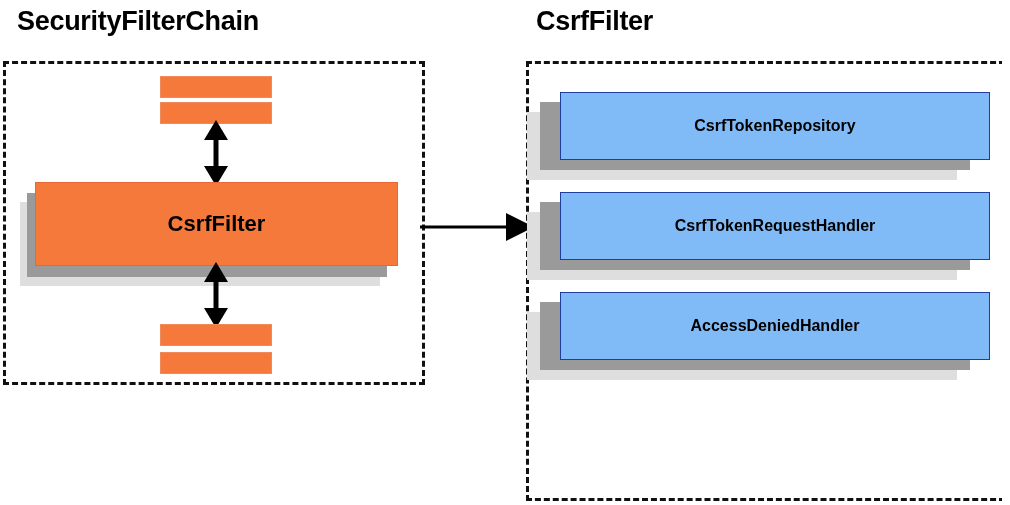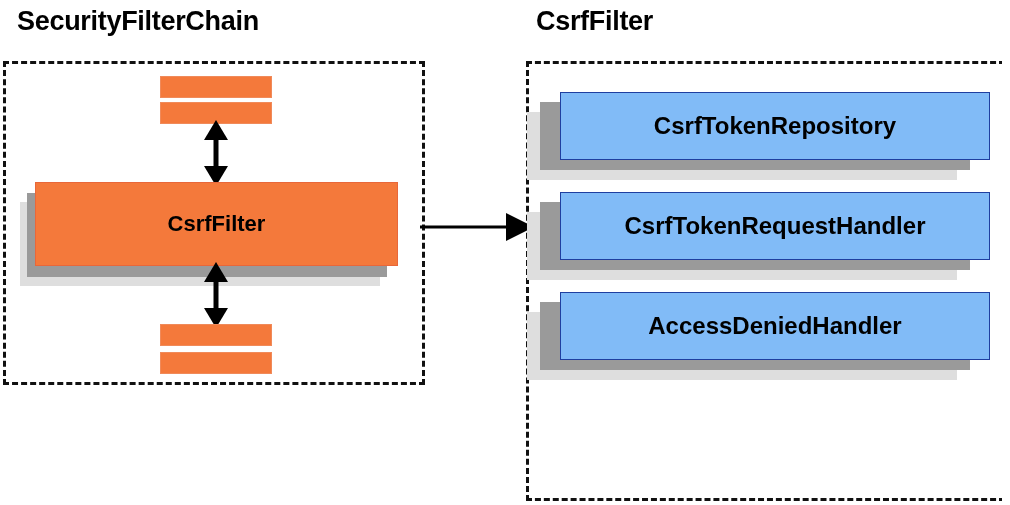--- a/index.html
+++ b/index.html
@@ -84,21 +84,21 @@
   #bar-bottom-2 { left: 160px; top: 352px; width: 112px; height: 22px; }
 
   
   .blue-stack { width: 452px; height: 88px; }
   .blue-stack .sh2 { left: 0px;  top: 20px; width: 430px; height: 68px; }
   .blue-stack .sh1 { left: 13px; top: 10px; width: 430px; height: 68px; }
   .blue-stack .top {
     left: 33px; top: 0px; width: 430px; height: 68px;
     background: #81bbf7;
     border: 1px solid #1f3fa0;
-    font-size: 24px;
+    font-size: 16px;
   }
   #blue-0 { left: 527px; top: 92px; }
   #blue-1 { left: 527px; top: 192px; }
   #blue-2 { left: 527px; top: 292px; }
   #blue-3 { left: 527px; top: 392px; }
 
   
   .arrow-svg { position: absolute; overflow: visible; }
   #arrow-up-down-top    { left: 198px; top: 120px; }
   #arrow-up-down-bottom { left: 198px; top: 262px; }

